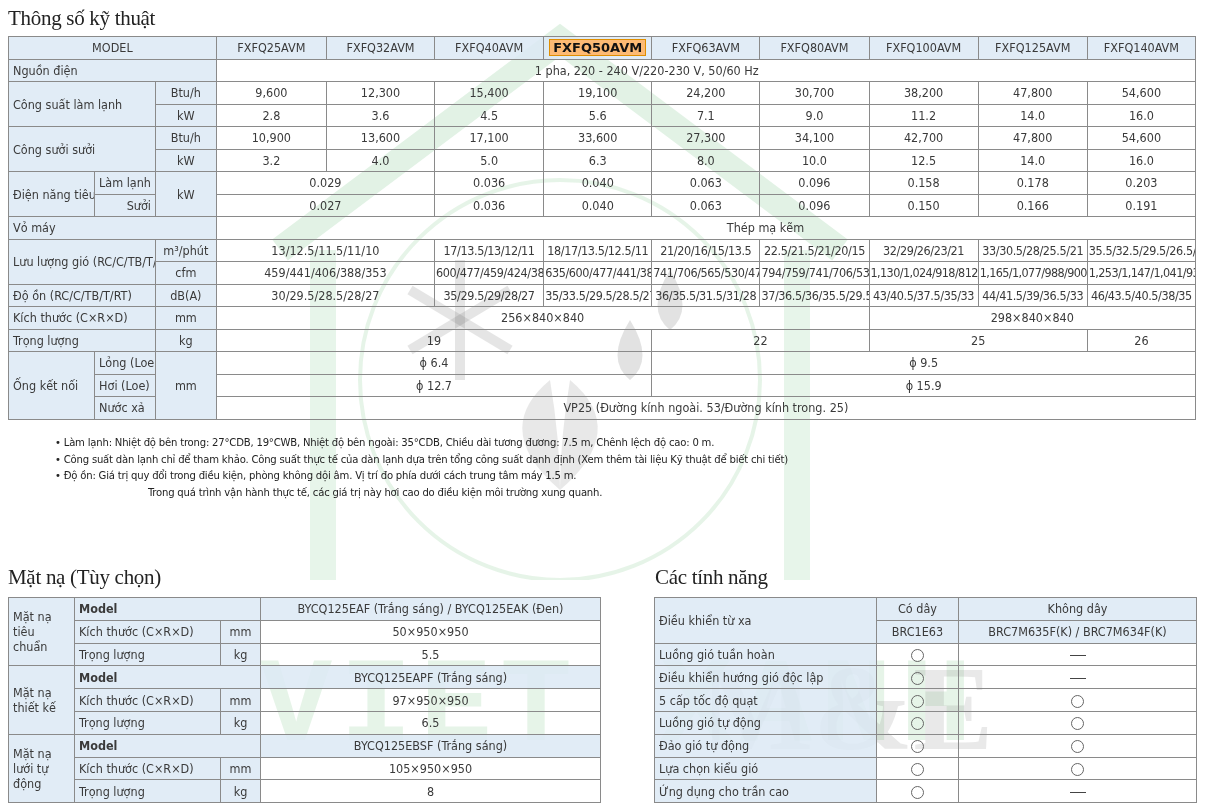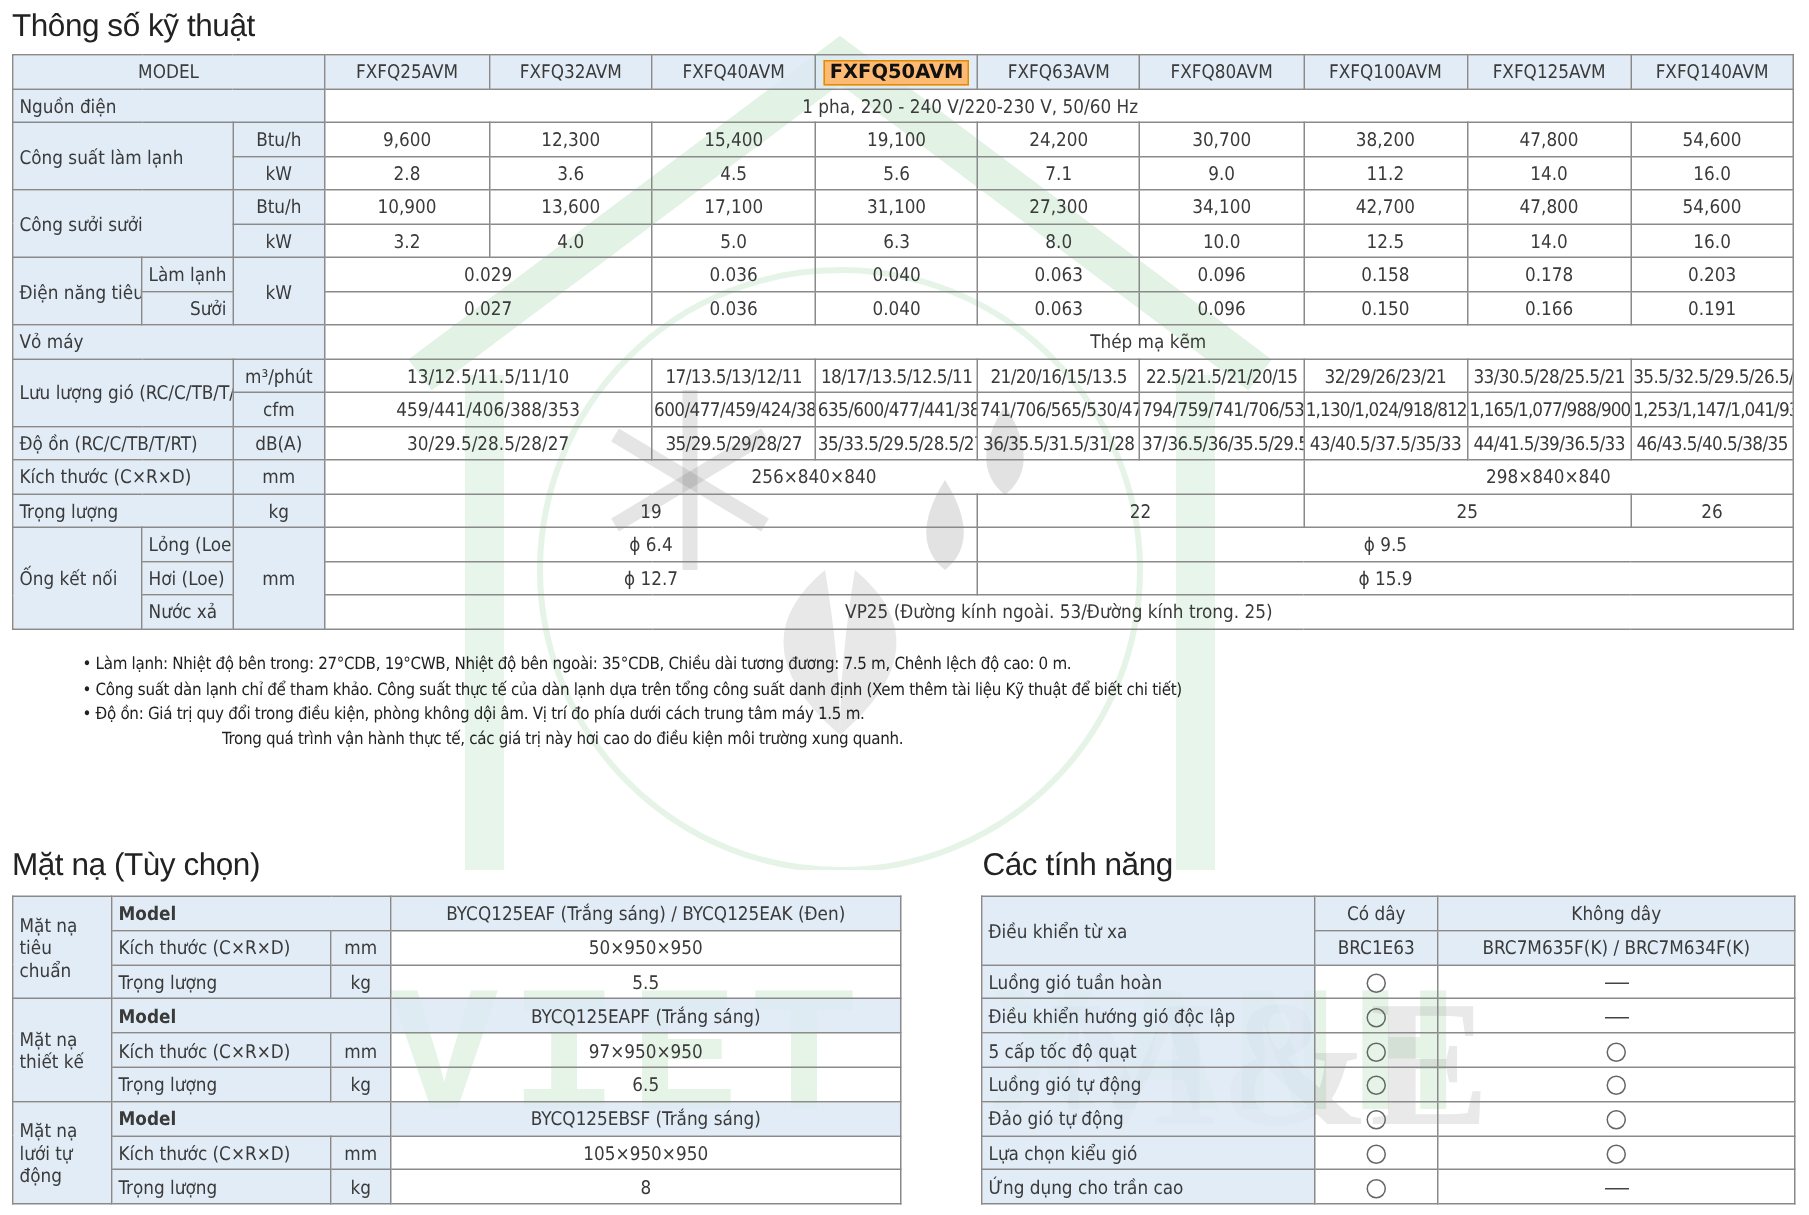--- a/index.html
+++ b/index.html
@@ -9,21 +9,21 @@
     font-family: "DejaVu Sans Condensed", "DejaVu Sans", "Liberation Sans", sans-serif;
     color: #333333;
   }
   .wm { position: absolute; pointer-events: none; z-index: 0; }
   .wm-house { left: 250px; top: 20px; width: 620px; height: 560px; }
   .wm-text { left: 260px; top: 640px; font-family: Liberation Mono, monospace; font-size: 120px; font-weight: bold; color: rgba(60,170,80,0.13); letter-spacing: 8px; white-space: nowrap; }
   .wm-text2 { left: 700px; top: 640px; font-family: "Liberation Serif", serif; font-size: 120px; font-weight: bold; color: rgba(120,120,120,0.16); white-space: nowrap; }
 
   h2 {
     position: absolute; margin: 0; font-weight: normal; font-size: 21px; color: #222;
-    font-family: Liberation Sans, sans-serif; letter-spacing: -0.3px; z-index: 1;
+    font-family: Liberation Serif, serif; letter-spacing: -0.3px; z-index: 1;
   }
   table { border-collapse: collapse; position: absolute; z-index: 1; table-layout: fixed; }
   td {
     border: 1px solid #8a8a8a; font-size: 12px; padding: 0 4px; text-align: center;
     white-space: nowrap; overflow: hidden; background: transparent; color: #3a3a3a;
   }
   td.h { background: rgba(220,233,244,0.85); text-align: left; }
   td.hc { background: rgba(220,233,244,0.85); text-align: center; }
   td.hr { background: rgba(220,233,244,0.85); text-align: right; }
   td.left { text-align: left; padding-left: 26px; }
@@ -128,21 +128,21 @@
     <td>11.2</td>
     <td>14.0</td>
     <td>16.0</td>
   </tr>
   <tr>
     <td class="h" colspan="2" rowspan="2">Công sưởi sưởi</td>
     <td class="hc">Btu/h</td>
     <td>10,900</td>
     <td>13,600</td>
     <td>17,100</td>
-    <td>31,100</td>
+    <td>33,600</td>
     <td>27,300</td>
     <td>34,100</td>
     <td>42,700</td>
     <td>47,800</td>
     <td>54,600</td>
   </tr>
   <tr>
     <td class="hc">kW</td>
     <td>3.2</td>
     <td>4.0</td>

